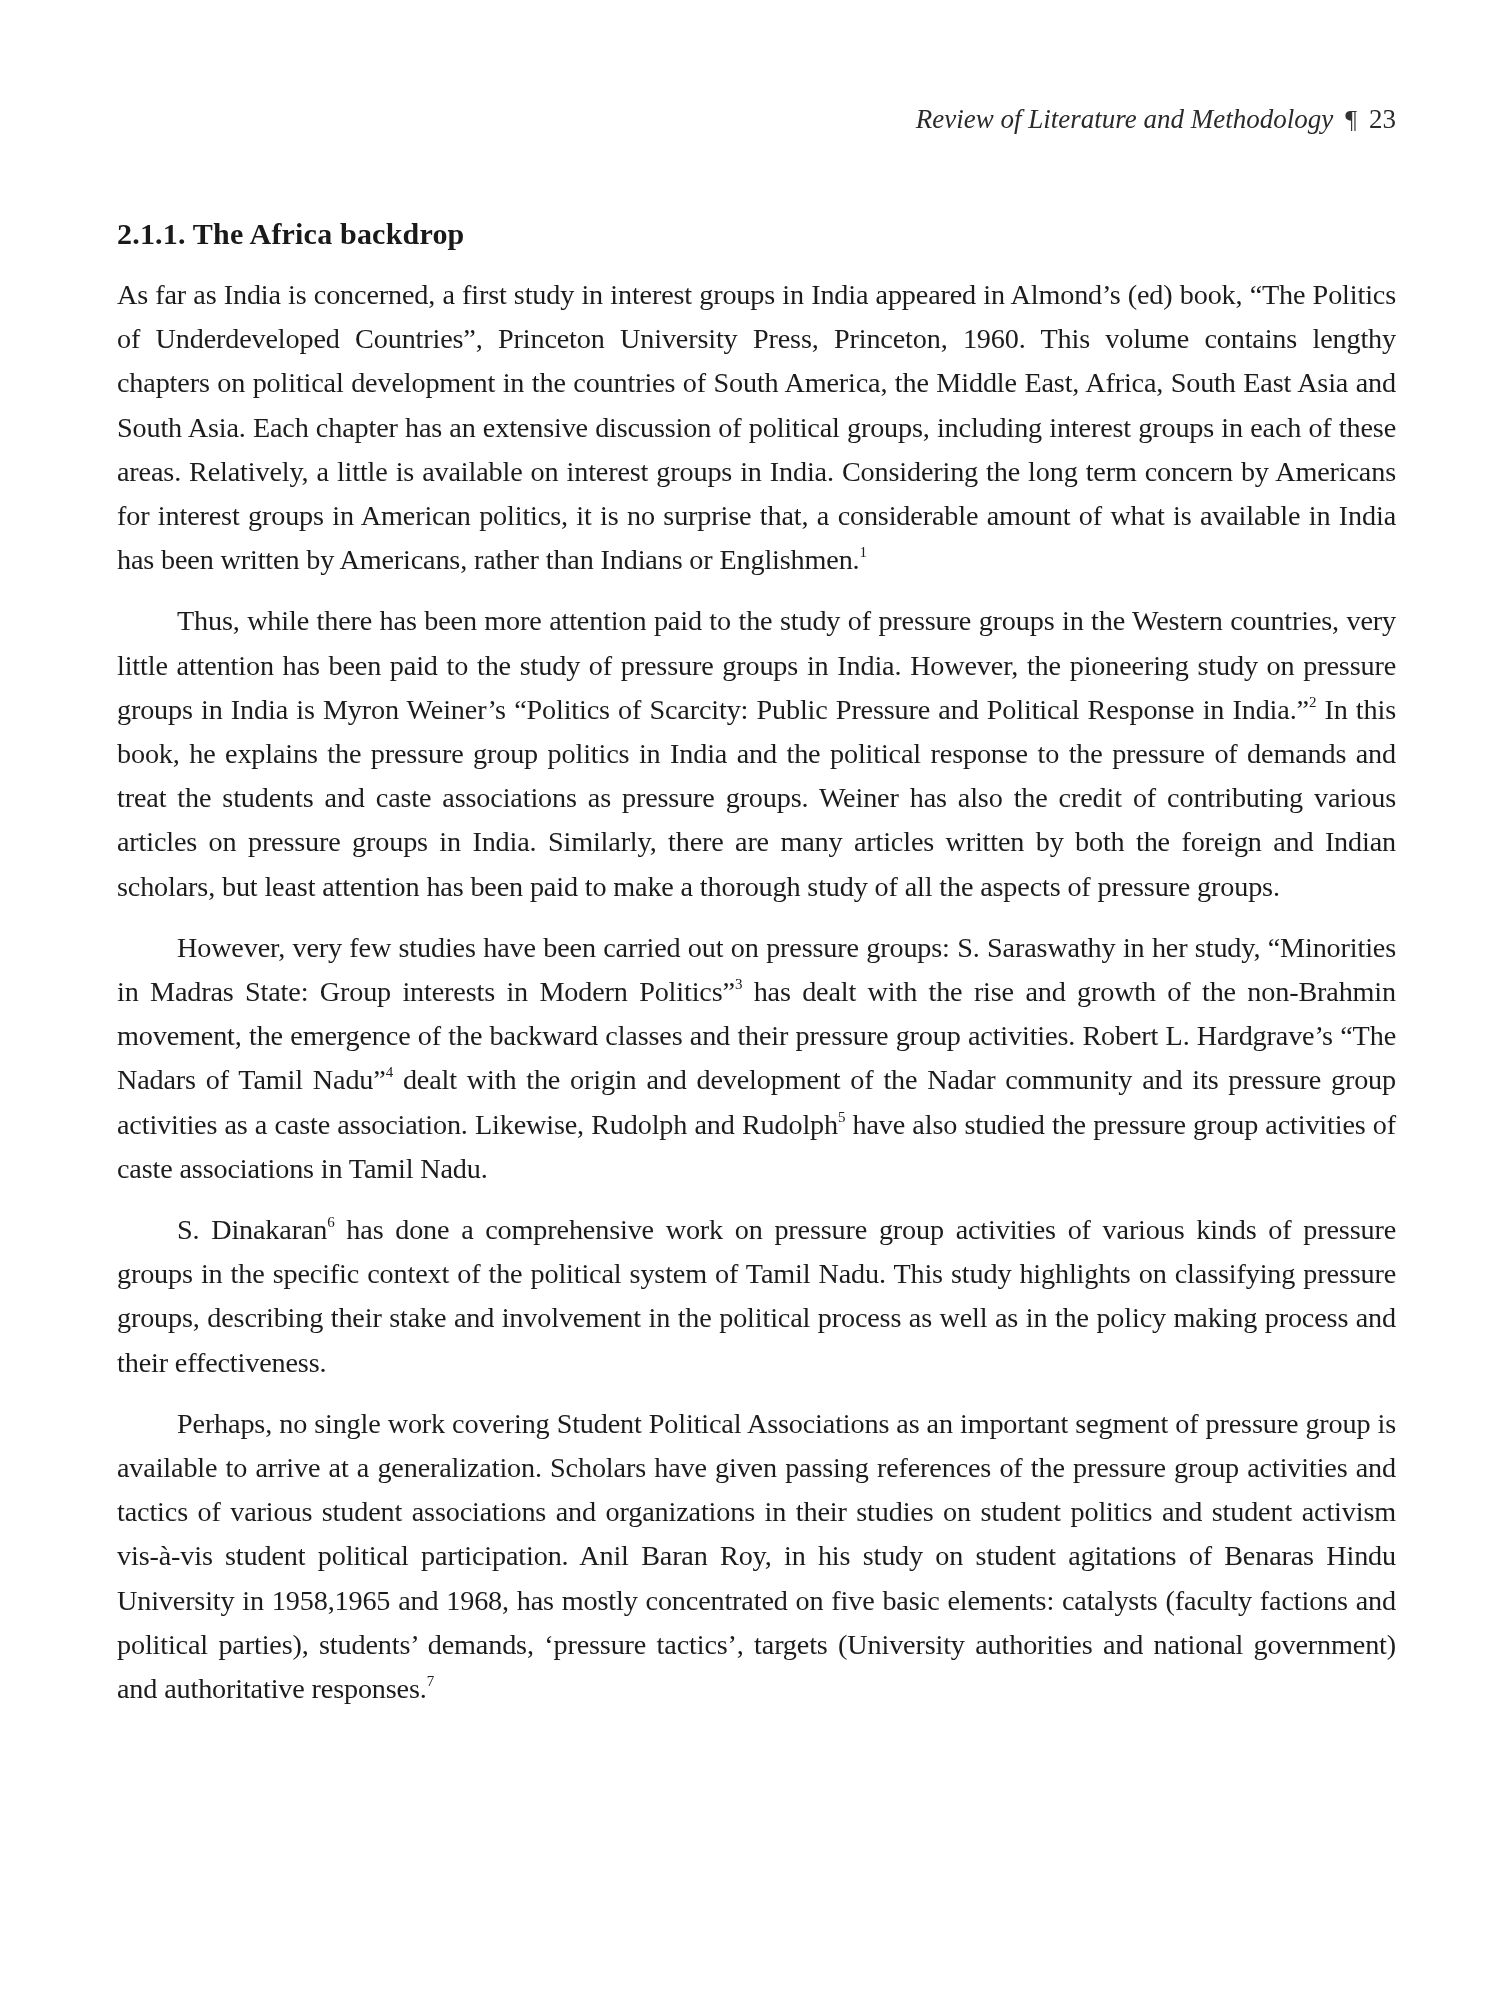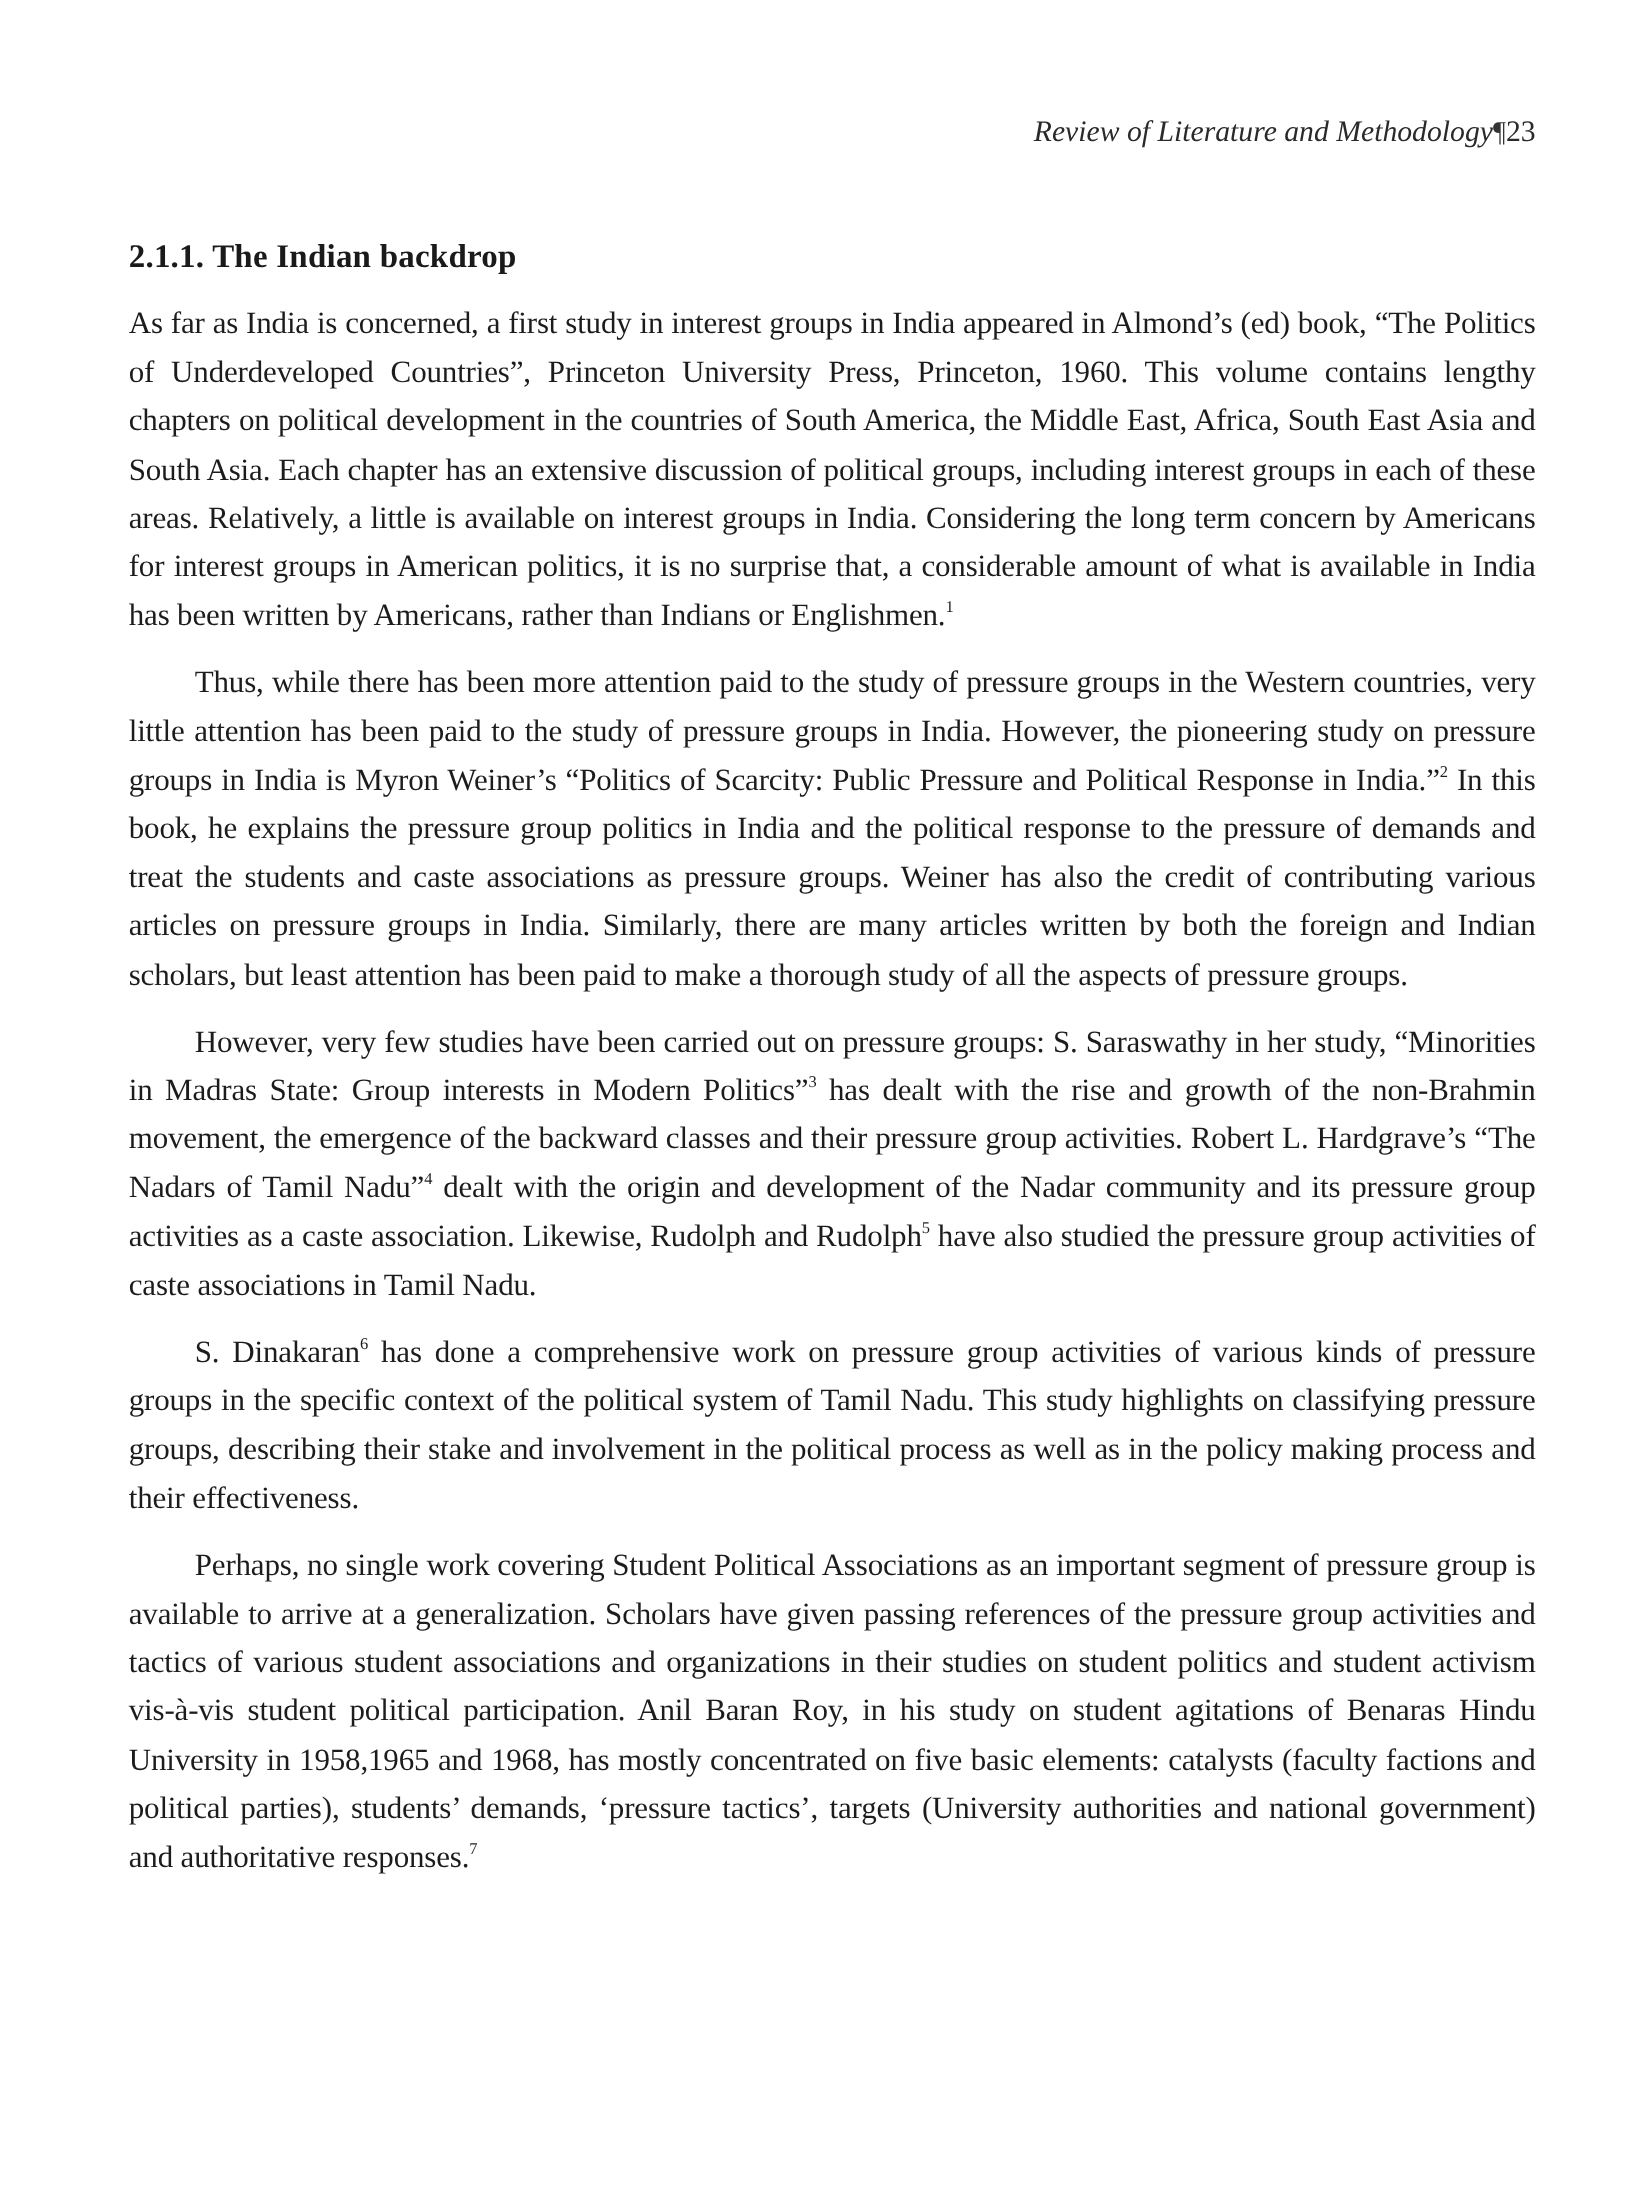--- a/index.html
+++ b/index.html
@@ -15,20 +15,21 @@
       font-family: "Liberation Serif", "DejaVu Serif", serif;
       color: #1c1c1c;
     }
     .running-header {
       position: absolute;
       top: 104px;
       right: 104px;
       font-size: 27px;
       display: flex;
       align-items: baseline;
+      gap: 12px;
       color: #2a2a2a;
     }
     .running-header .title {
       font-style: italic;
     }
     .running-header .pilcrow {
       font-size: 26px;
       color: #333;
     }
     .content {
@@ -64,20 +65,20 @@
 </head>
 <body>
 
 <div class="running-header">
   <span class="title">Review of Literature and Methodology</span>
   <span class="pilcrow">¶</span>
   <span class="page-num">23</span>
 </div>
 
 <div class="content">
-  <h2 class="section-heading">2.1.1. The Indian backdrop</h2>
+  <h2 class="section-heading">2.1.1. The Africa backdrop</h2>
 
   <p class="para"><span>As far as India is concerned, a first study in interest groups in India appeared in Almond’s (ed) book, “The Politics of Underdeveloped Countries”, Princeton University Press, Princeton, 1960. This volume contains lengthy chapters on political development in the countries of South America, the Middle East, Africa, South East Asia and South Asia. Each chapter has an extensive discussion of political groups, including interest groups in each of these areas. Relatively, a little is available on interest groups in India. Considering the long term concern by Americans for interest groups in American politics, it is no surprise that, a considerable amount of what is available in India has been written by Americans, rather than Indians or Englishmen.</span><sup>1</sup></p>
   <p class="para indent"><span>Thus, while there has been more attention paid to the study of pressure groups in the Western countries, very little attention has been paid to the study of pressure groups in India. However, the pioneering study on pressure groups in India is Myron Weiner’s “Politics of Scarcity: Public Pressure and Political Response in India.”</span><sup>2</sup><span> In this book, he explains the pressure group politics in India and the political response to the pressure of demands and treat the students and caste associations as pressure groups. Weiner has also the credit of contributing various articles on pressure groups in India. Similarly, there are many articles written by both the foreign and Indian scholars, but least attention has been paid to make a thorough study of all the aspects of pressure groups.</span></p>
   <p class="para indent"><span>However, very few studies have been carried out on pressure groups: S. Saraswathy in her study, “Minorities in Madras State: Group interests in Modern Politics”</span><sup>3</sup><span> has dealt with the rise and growth of the non-Brahmin movement, the emergence of the backward classes and their pressure group activities. Robert L. Hardgrave’s “The Nadars of Tamil Nadu”</span><sup>4</sup><span> dealt with the origin and development of the Nadar community and its pressure group activities as a caste association. Likewise, Rudolph and Rudolph</span><sup>5</sup><span> have also studied the pressure group activities of caste associations in Tamil Nadu.</span></p>
   <p class="para indent"><span>S. Dinakaran</span><sup>6</sup><span> has done a comprehensive work on pressure group activities of various kinds of pressure groups in the specific context of the political system of Tamil Nadu. This study highlights on classifying pressure groups, describing their stake and involvement in the political process as well as in the policy making process and their effectiveness.</span></p>
   <p class="para indent"><span>Perhaps, no single work covering Student Political Associations as an important segment of pressure group is available to arrive at a generalization. Scholars have given passing references of the pressure group activities and tactics of various student associations and organizations in their studies on student politics and student activism vis-à-vis student political participation. Anil Baran Roy, in his study on student agitations of Benaras Hindu University in 1958,1965 and 1968, has mostly concentrated on five basic elements: catalysts (faculty factions and political parties), students’ demands, ‘pressure tactics’, targets (University authorities and national government) and authoritative responses.</span><sup>7</sup></p>
 </div>
 
 </body></html>

